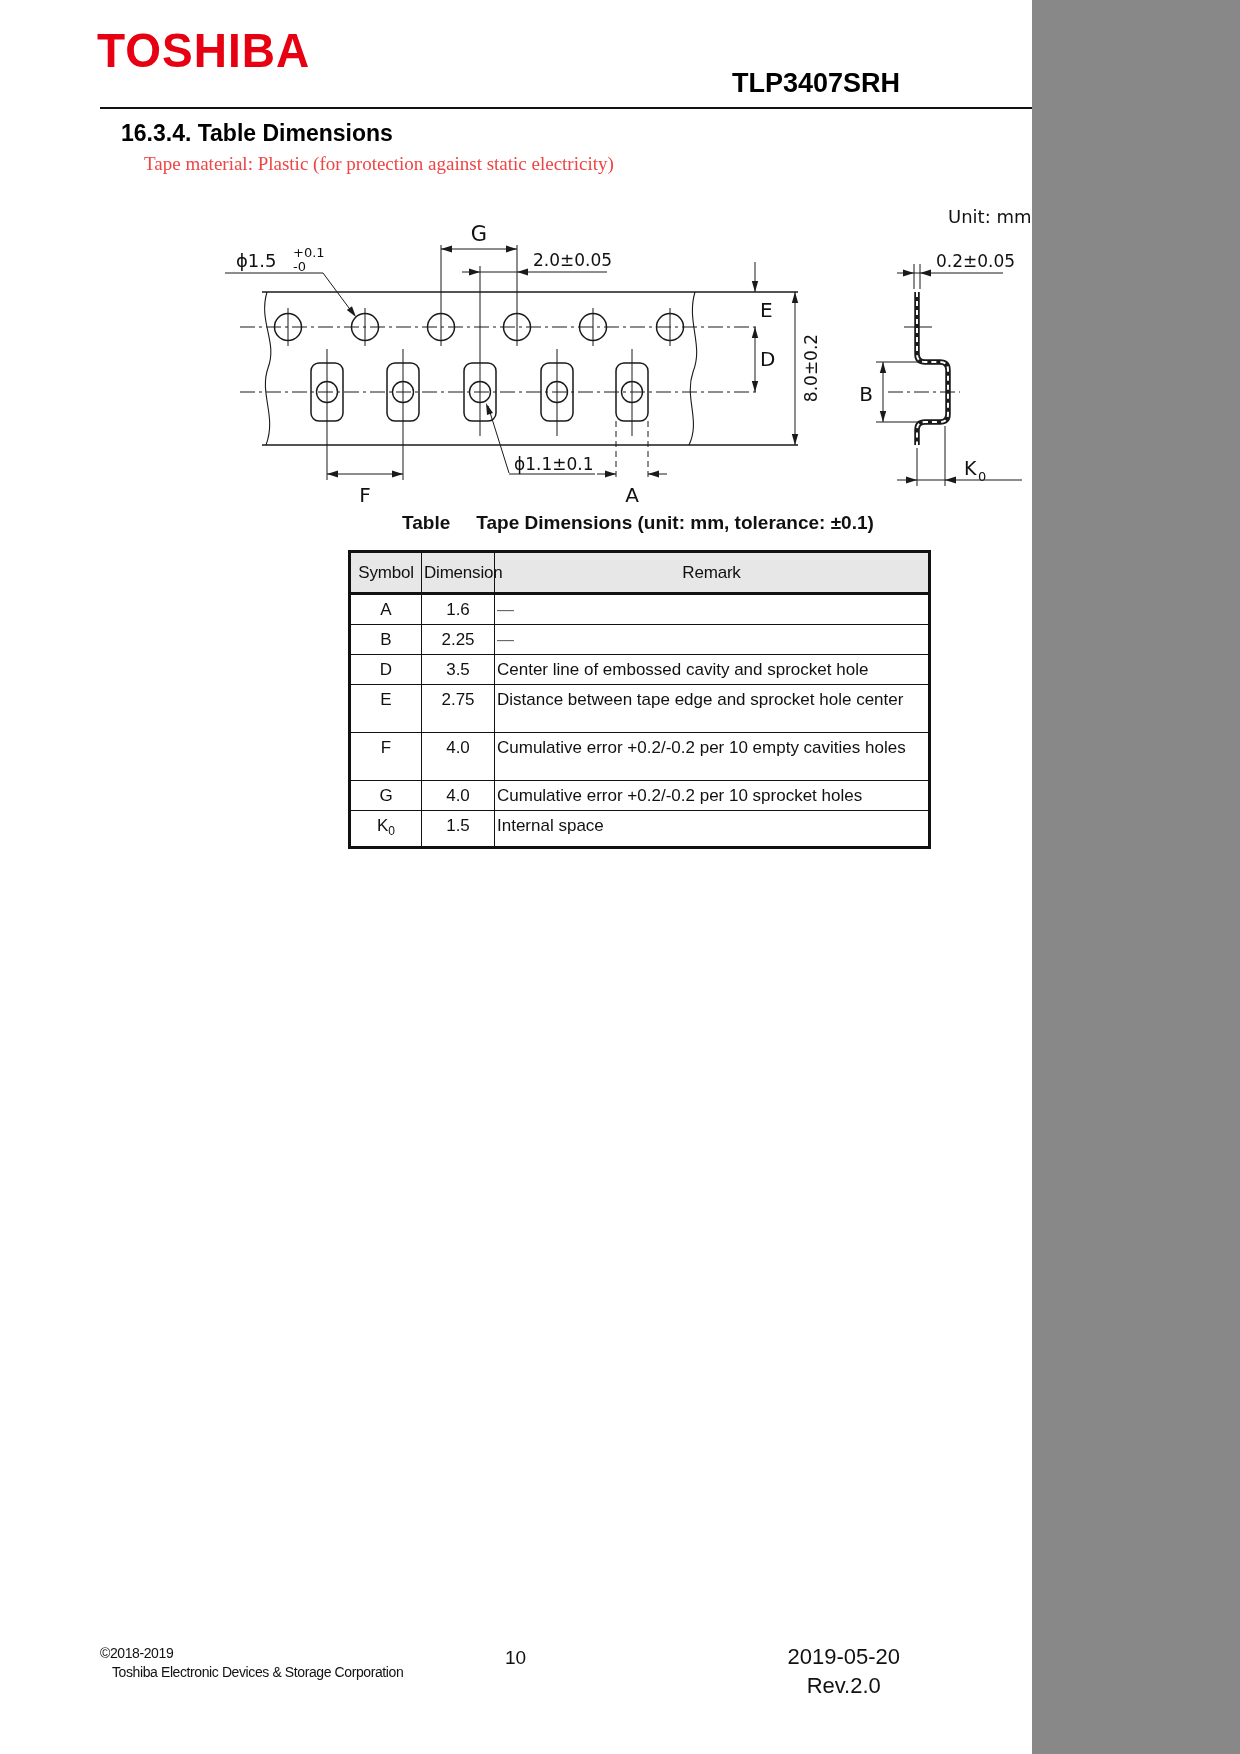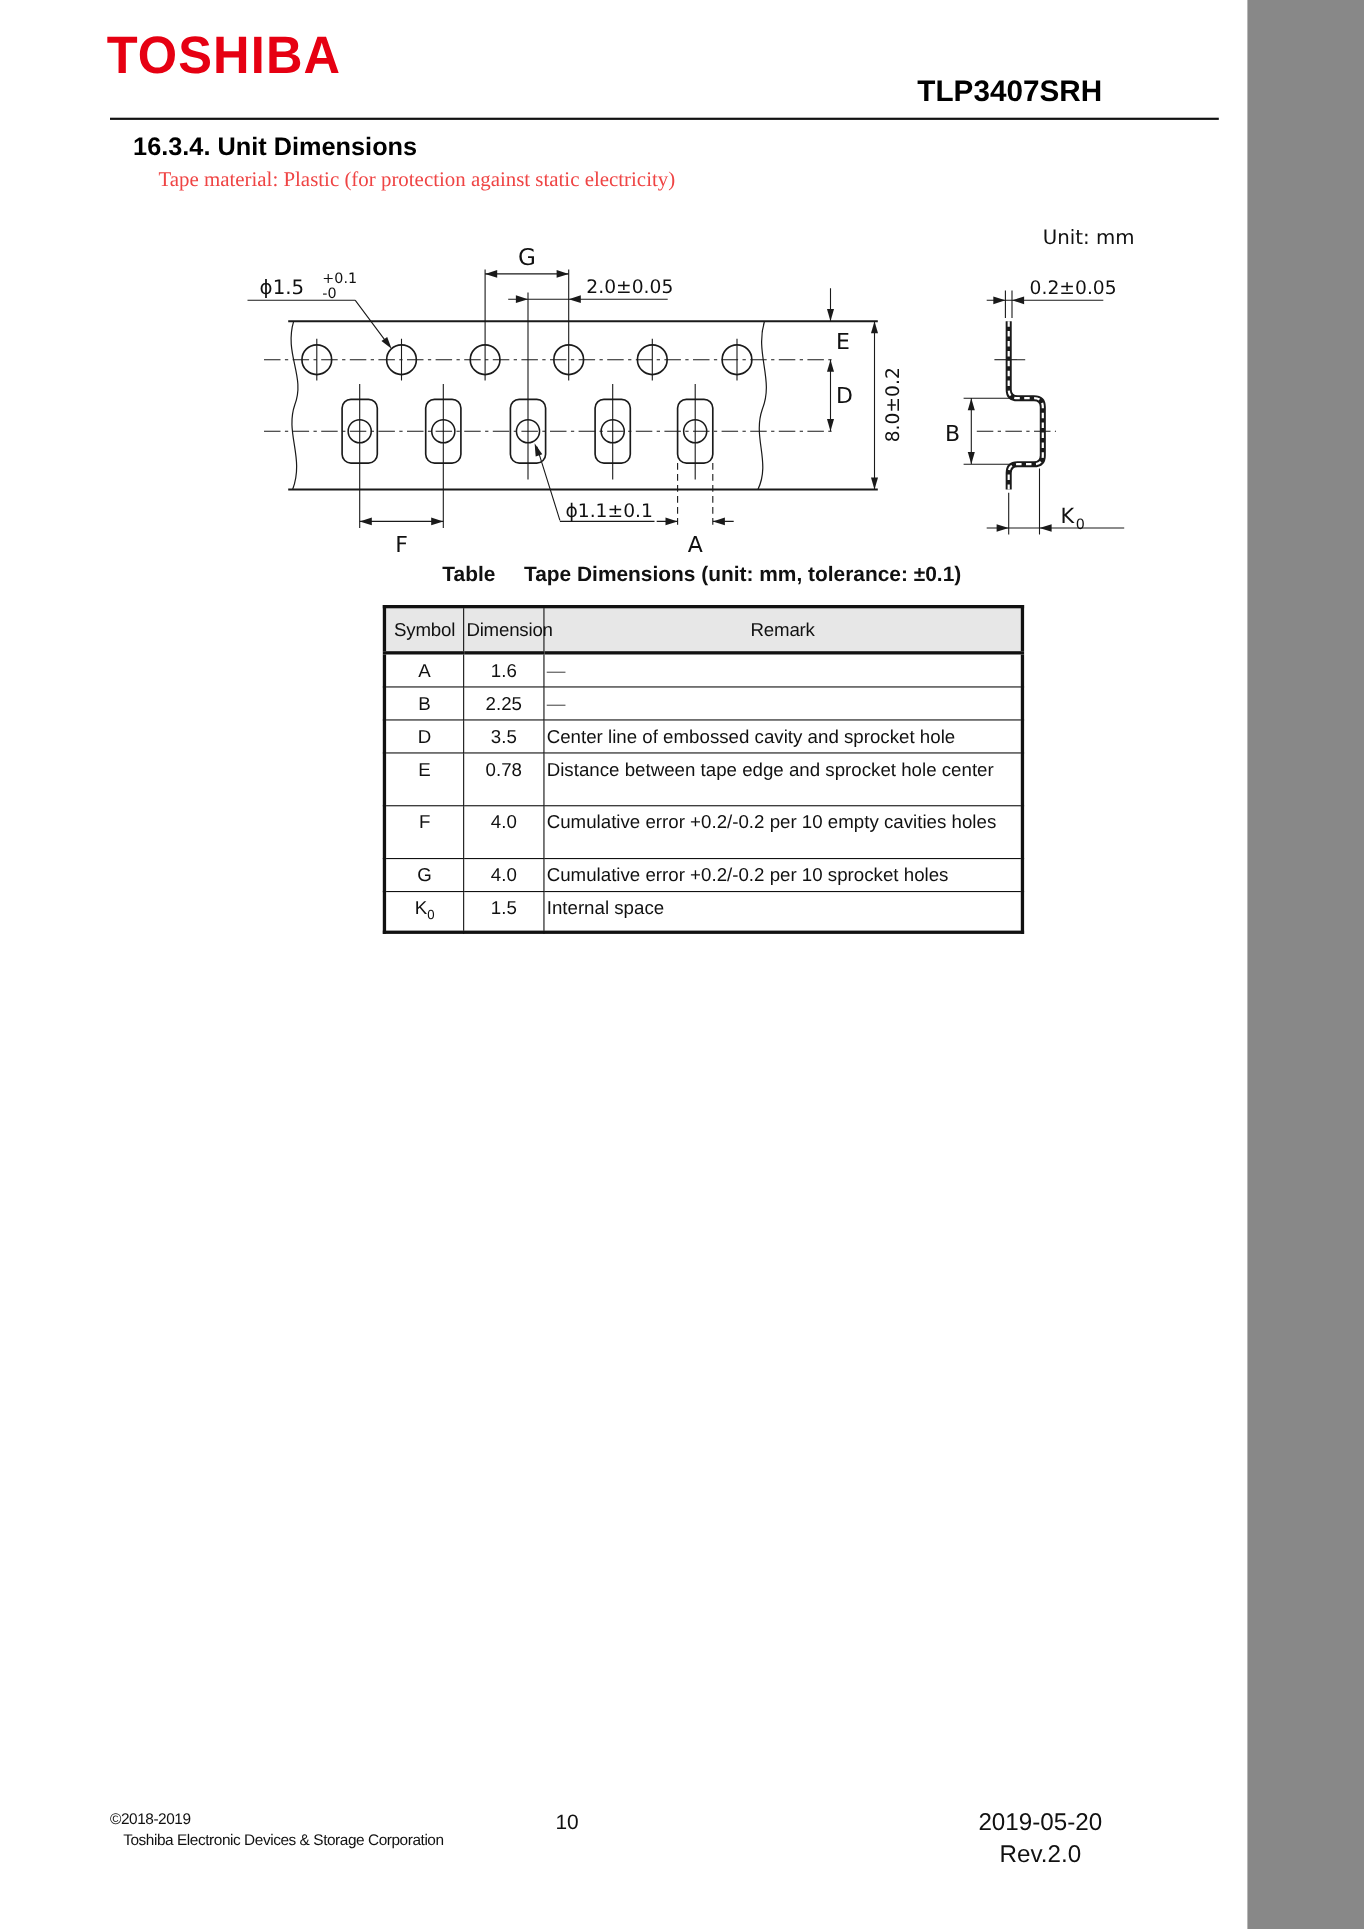--- a/index.html
+++ b/index.html
@@ -1,16 +1,16 @@
 <!DOCTYPE html>
 <html><head>
 <meta charset="utf-8">
 <style>
   html,body{margin:0;padding:0;background:#888;}
-  .page{position:relative;width:1134px;height:1754px;background:#ffffff;overflow:hidden;
+  .page{position:relative;width:1032px;height:1754px;background:#ffffff;overflow:hidden;
         font-family:"Liberation Sans",sans-serif;color:#111;}
   .abs{position:absolute;}
   .logo{left:97px;top:22px;font-size:46px;font-weight:bold;color:#e60012;
         letter-spacing:1px;transform:scaleY(1.04);transform-origin:left top;}
   .product{right:132px;top:68px;font-size:27px;color:#000;font-weight:bold;}
   .rule{left:100px;top:107px;width:1008px;height:2px;background:#111;}
   .sec-title{left:121px;top:120px;font-size:23px;font-weight:bold;color:#000;}
   .material{left:144px;top:153px;font-size:19px;font-family:"Liberation Serif",serif;color:#ef4444;}
   .unit{left:948px;top:206px;font-size:18px;font-family:"DejaVu Sans",sans-serif;}
   svg.diagram{left:0;top:185px;}
@@ -36,21 +36,21 @@
 </style>
 </head>
 <body>
 
 <div class="page">
 
   <div class="abs logo">TOSHIBA</div>
   <div class="abs product">TLP3407SRH</div>
   <div class="abs rule"></div>
 
-  <div class="abs sec-title">16.3.4. Unit Dimensions</div>
+  <div class="abs sec-title">16.3.4. Table Dimensions</div>
   <div class="abs material">Tape material: Plastic (for protection against static electricity)</div>
   <div class="abs unit">Unit: mm</div>
 
   <svg class="abs diagram" width="1240" height="340" viewBox="0 185 1240 340">
     <g stroke="#1a1a1a" fill="none">
 
       <g>
         <path d="M262,292 H798" stroke-width="1.7"></path>
         <path d="M262,445 H798" stroke-width="1.7"></path>
         <path d="M267,292 C258,322 278,342 268,368 C259,394 277,416 266,445" stroke-width="1.1"></path>
@@ -188,21 +188,21 @@
         <td class="dim-val">2.25</td>
         <td class="rem dash">—</td>
       </tr>
       <tr class="r-s">
         <td class="sym">D</td>
         <td class="dim-val">3.5</td>
         <td class="rem">Center line of embossed cavity and sprocket hole</td>
       </tr>
       <tr class="r-d">
         <td class="sym">E</td>
-        <td class="dim-val">0.78</td>
+        <td class="dim-val">2.75</td>
         <td class="rem">Distance between tape edge and sprocket hole center</td>
       </tr>
       <tr class="r-d">
         <td class="sym">F</td>
         <td class="dim-val">4.0</td>
         <td class="rem">Cumulative error +0.2/-0.2 per 10 empty cavities holes</td>
       </tr>
       <tr class="r-s">
         <td class="sym">G</td>
         <td class="dim-val">4.0</td>

